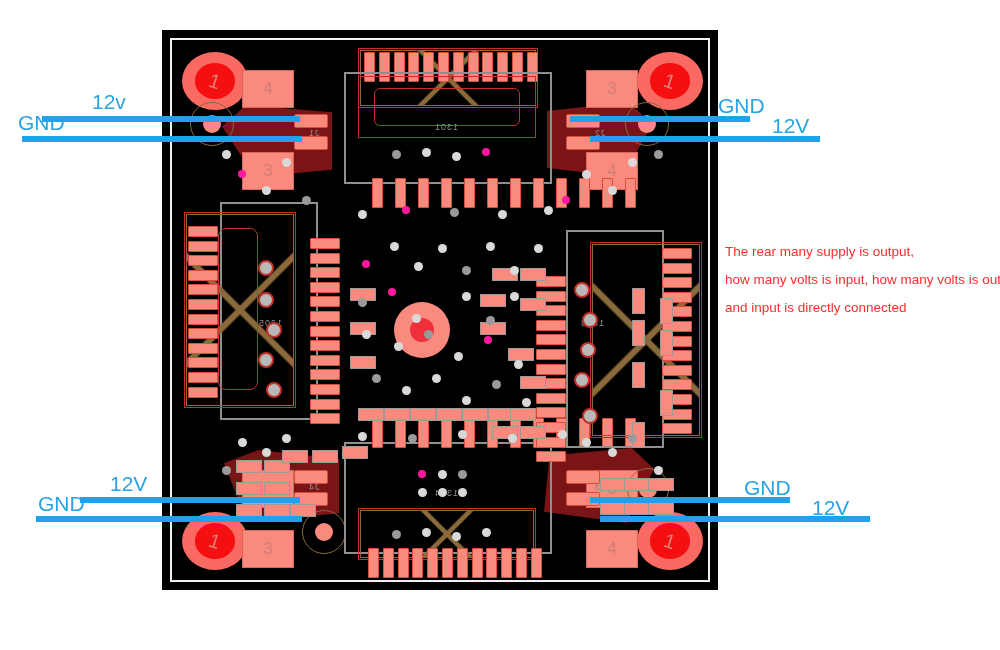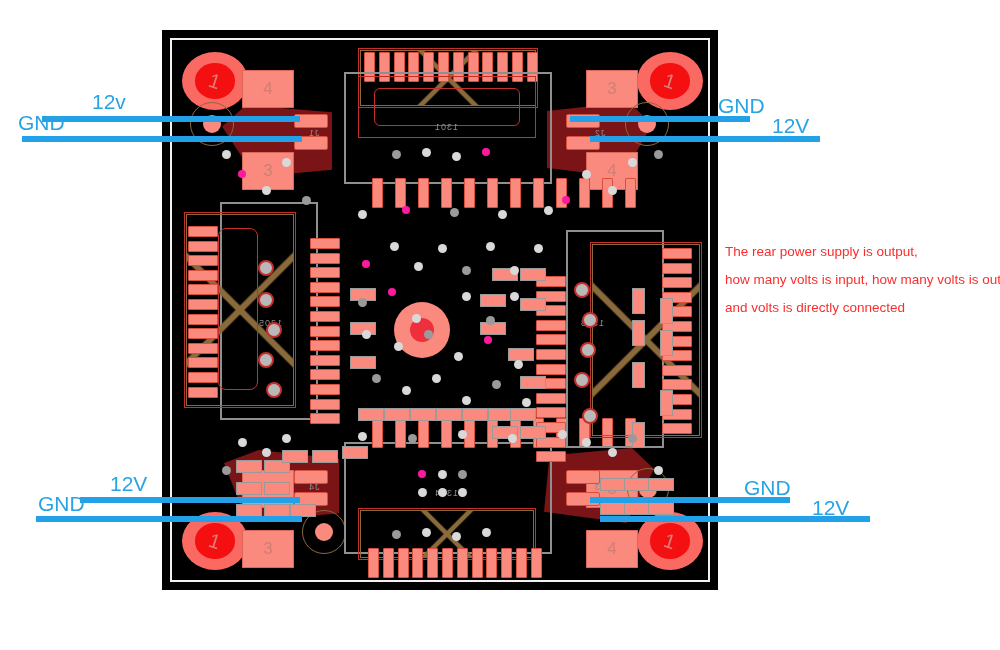--- a/index.html
+++ b/index.html
@@ -400,15 +400,15 @@
 <div class="ann-line" style="left:80px;top:497px;width:220px;"></div>
 <div class="ann-line" style="left:36px;top:516px;width:266px;"></div>
 <div class="ann-label" style="left:110px;top:472px;">12V</div>
 <div class="ann-label" style="left:38px;top:492px;">GND</div>
 
 <div class="ann-line" style="left:590px;top:497px;width:200px;"></div>
 <div class="ann-line" style="left:600px;top:516px;width:270px;"></div>
 <div class="ann-label" style="left:744px;top:476px;">GND</div>
 <div class="ann-label" style="left:812px;top:496px;">12V</div>
 
-<div class="note" style="left:725px;top:244px;">The rear power supply is output,</div>
+<div class="note" style="left:725px;top:244px;">The rear many supply is output,</div>
 <div class="note" style="left:725px;top:272px;">how many volts is input, how many volts is output,</div>
-<div class="note" style="left:725px;top:300px;">and volts is directly connected</div>
+<div class="note" style="left:725px;top:300px;">and input is directly connected</div>
 
 </body></html>

